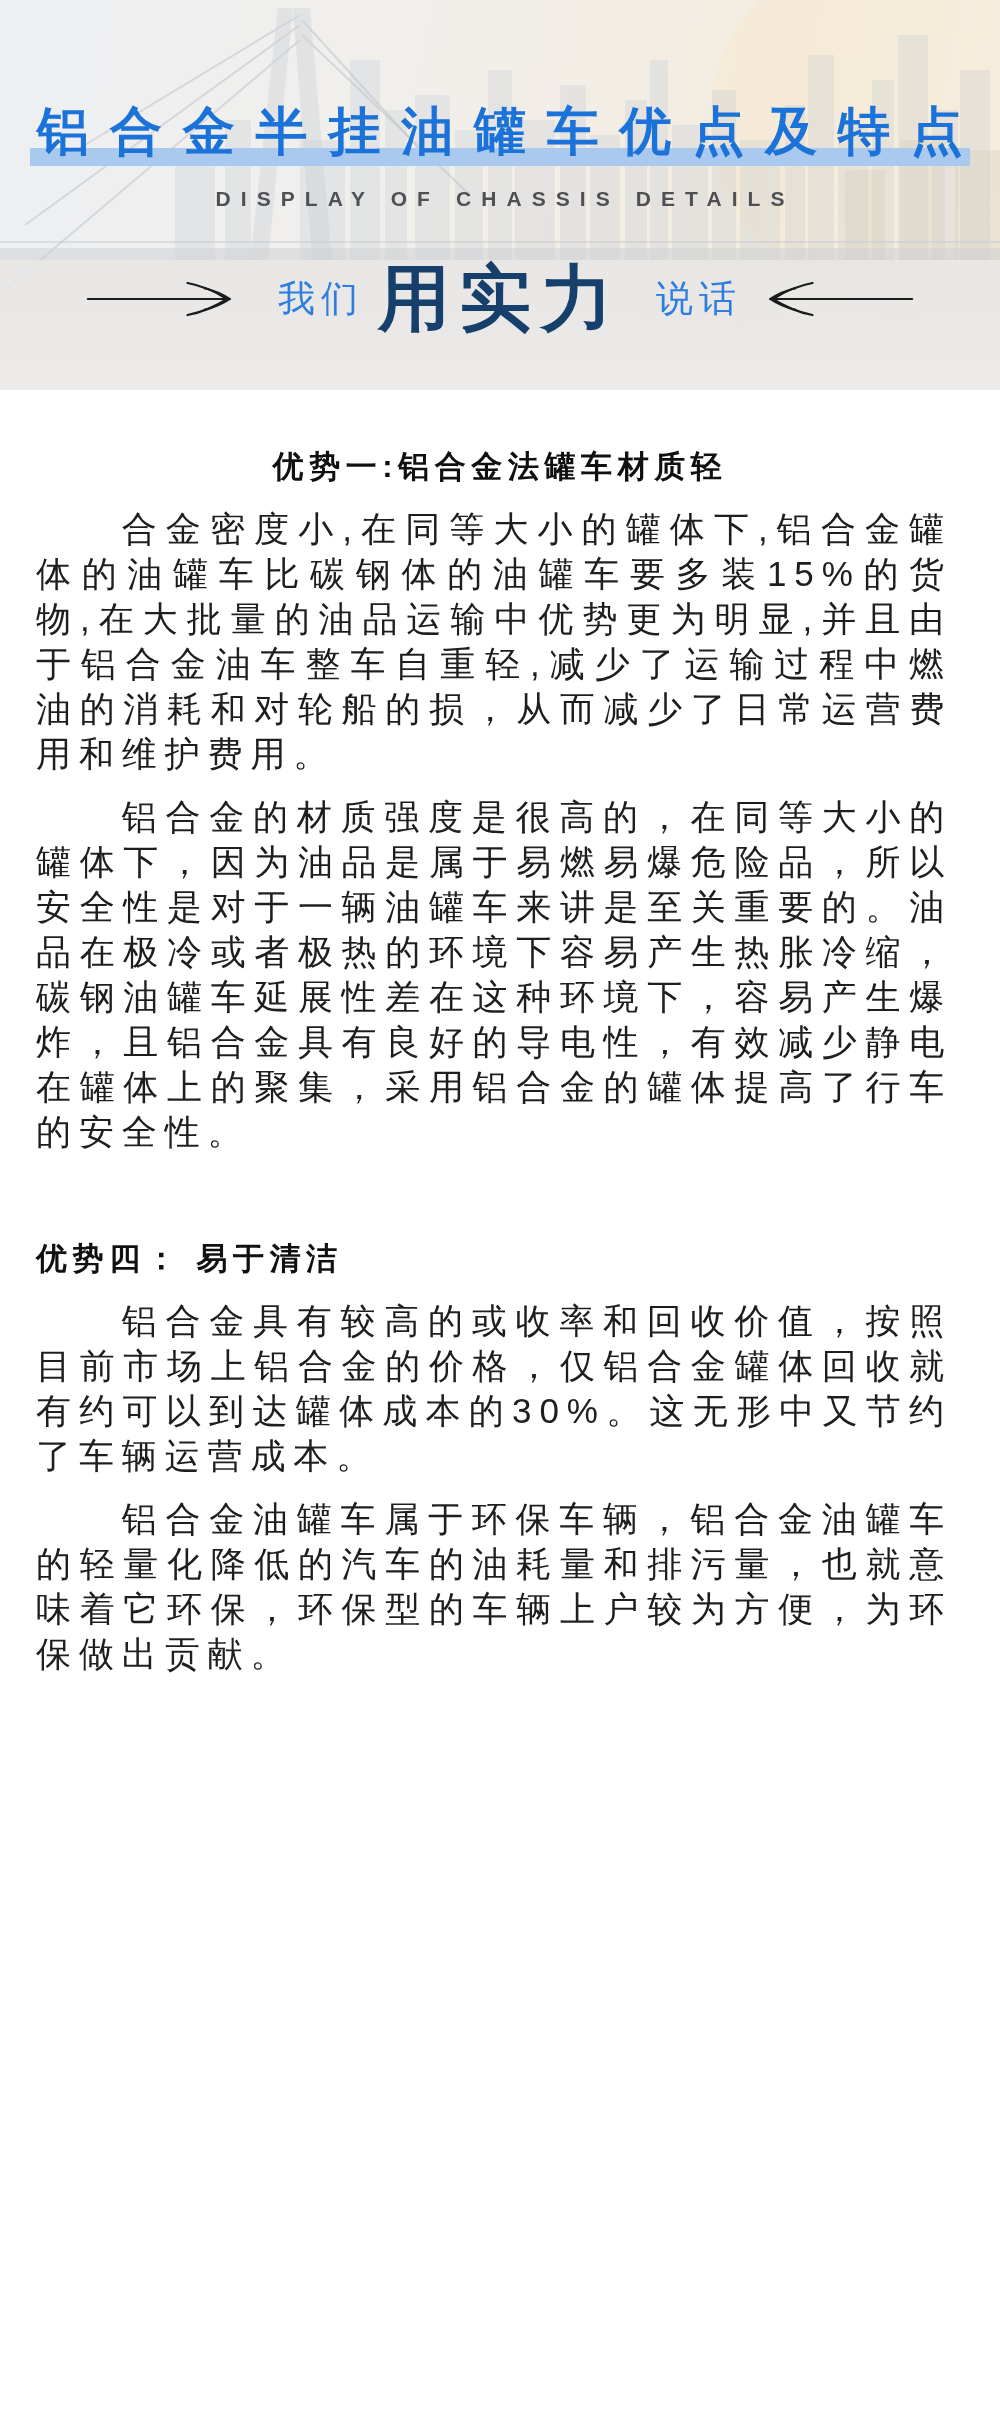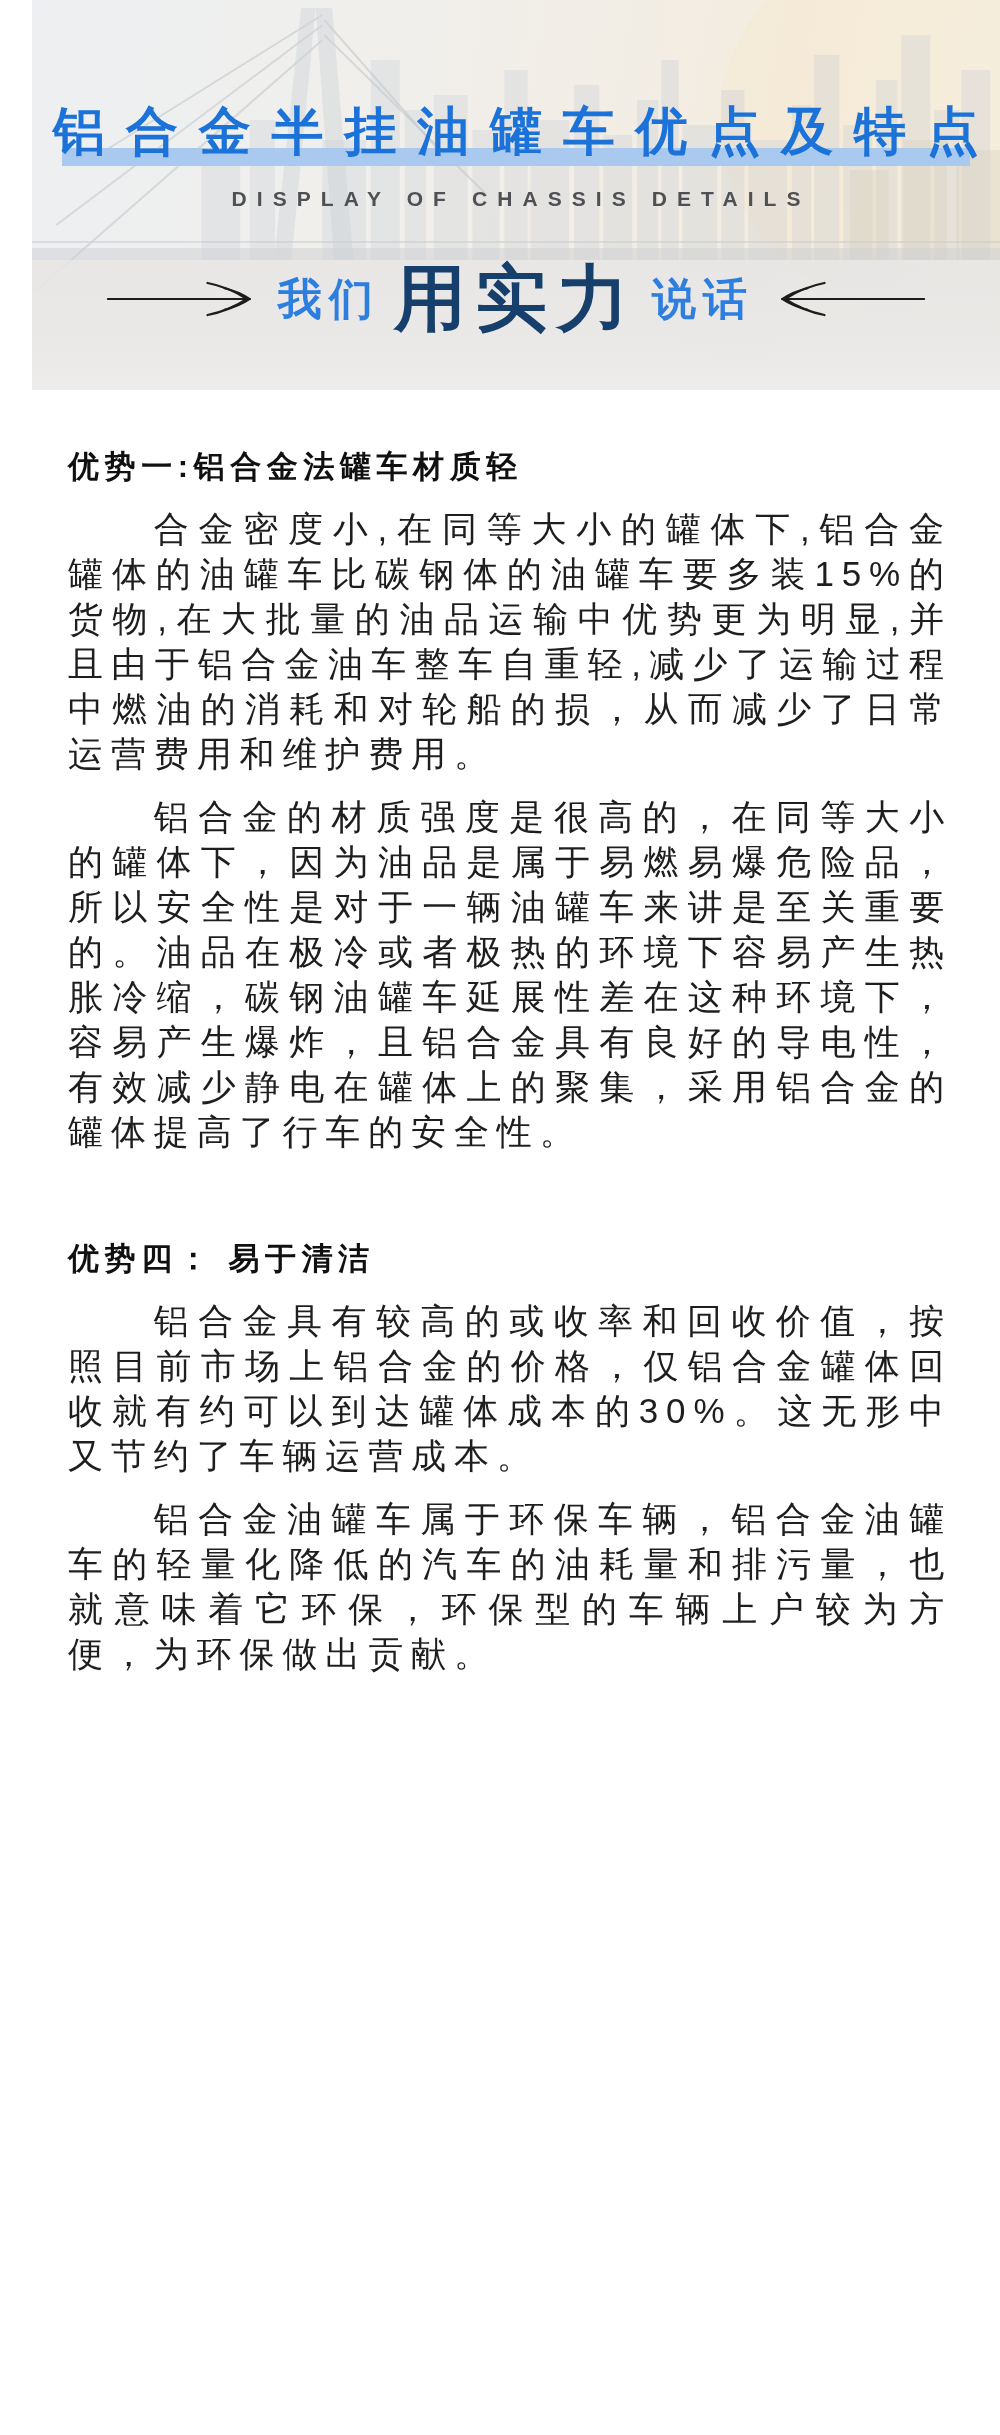--- a/index.html
+++ b/index.html
@@ -11,21 +11,21 @@
     --heading-color:#101010;
     --body-color:#1e1e1e;
     --ornament-color:#1c1c1c;
   }
   *{box-sizing:border-box;}
   html,body{margin:0;padding:0;}
   body{
     width:1000px;height:2435px;overflow:hidden;background:#ffffff;
     font-family:"Liberation Sans", sans-serif;
   }
-  .page{width:1000px;height:2435px;position:relative;padding-left:32px;}
+  .page{width:1000px;height:2435px;position:relative;}
 
   
   .hero{
     position:relative;height:390px;overflow:hidden;
     background:linear-gradient(100deg,#edeff2 0%,#f1efeb 40%,#f4ecdf 75%,#f6f2e9 100%);
   }
   .skyline{position:absolute;top:0;left:0;width:100%;height:100%;}
   .hero-fade{
     position:absolute;left:0;right:0;bottom:0;height:130px;z-index:1;
     background:linear-gradient(180deg,rgba(236,235,233,0) 0%,rgba(234,233,231,.85) 65%,#edecea 100%);
@@ -41,32 +41,32 @@
     font-size:52px;line-height:1.1;font-weight:700;
     color:var(--title-blue);letter-spacing:0.40em;margin-right:-0.40em;
   }
   .subtitle{
     margin-top:27px;font-size:21px;font-weight:700;
     color:var(--subtitle-gray);letter-spacing:0.48em;margin-right:-0.48em;
   }
   .tagline{
     margin-top:40px;display:flex;align-items:center;justify-content:center;gap:14px;
   }
-  .tag-blue{font-size:44px;font-weight:700;color:var(--tagline-blue);letter-spacing:0.16em;}
+  .tag-blue{font-size:37px;font-weight:400;color:var(--tagline-blue);letter-spacing:0.16em;margin-left:20px;}
   .tag-navy{font-size:72px;font-weight:700;color:var(--tagline-navy);letter-spacing:0.13em;}
   .orn{width:160px;height:46px;flex:0 0 auto;stroke:var(--ornament-color);fill:none;}
   .orn.flip{transform:scaleX(-1);}
 
   
   .content{padding:0 36px 40px 36px;}
   .sec-heading{
     margin:84px 0 0 0;font-size:31px;line-height:1.35;font-weight:700;
     color:var(--heading-color);letter-spacing:0.18em;
   }
-  .advantage:first-child .sec-heading{margin-top:56px;}
+  .advantage:first-child .sec-heading{margin-top:56px;text-align:center;}
   .sec-body{
     margin:18px 12px 0 0;font-size:35px;line-height:45px;font-weight:400;
     color:var(--body-color);letter-spacing:0.225em;
     text-align:justify;text-indent:2.45em;
   }
 </style>
 </head>
 <body>
 
 <div class="page">

